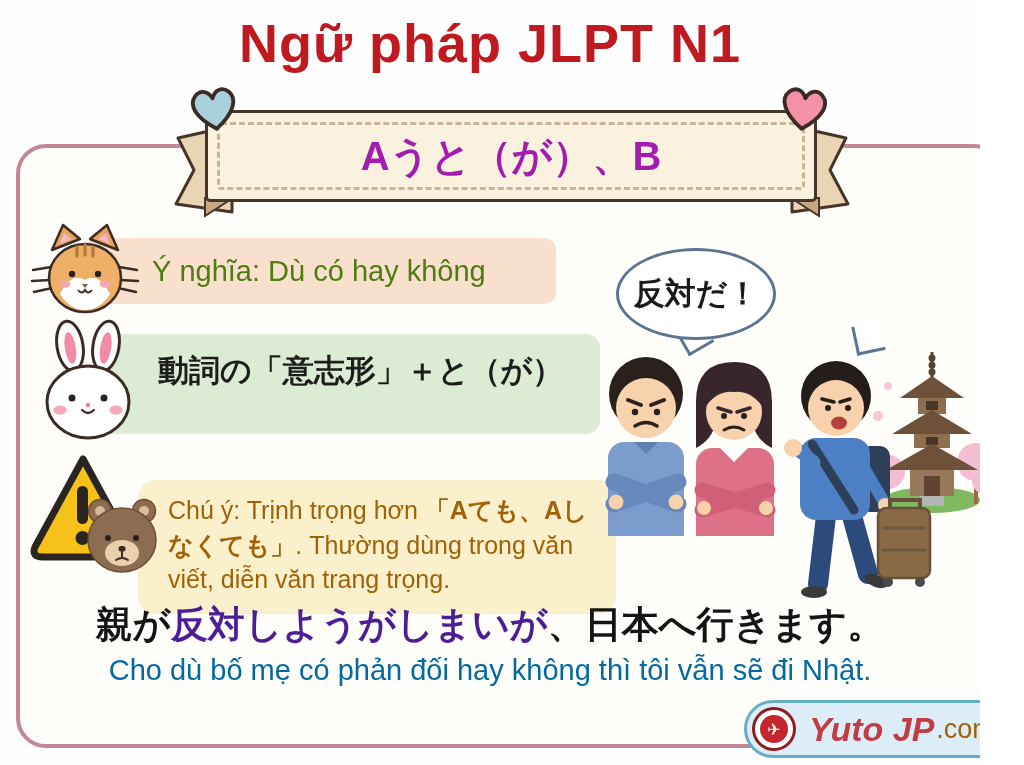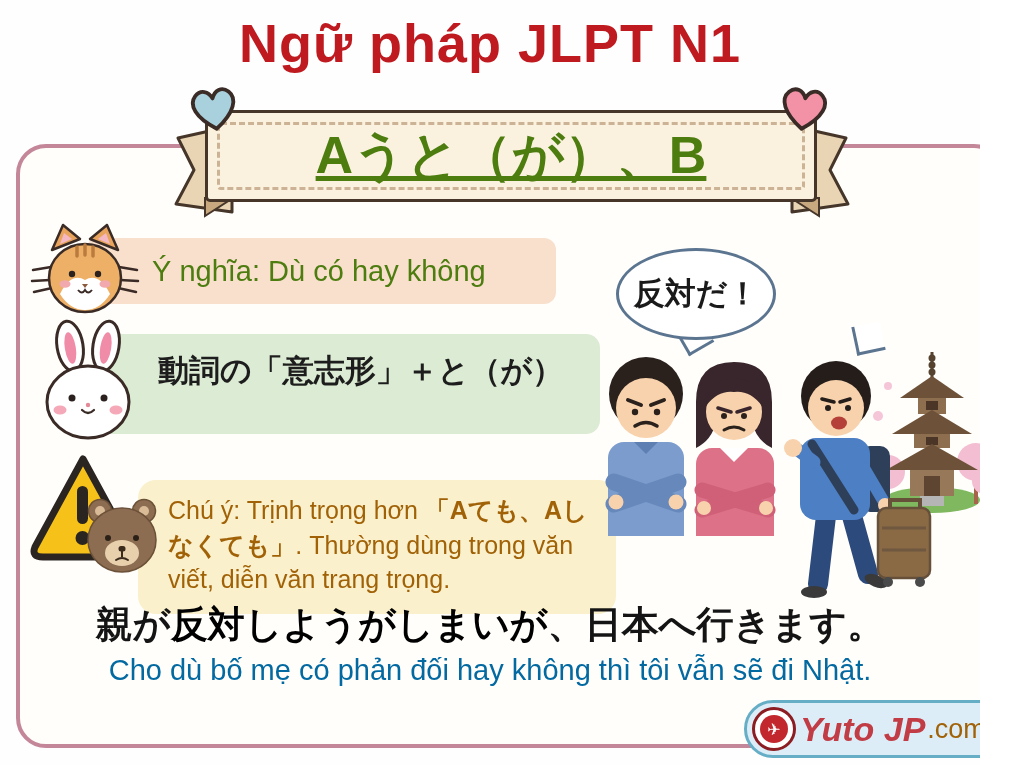--- a/index.html
+++ b/index.html
@@ -12,21 +12,21 @@
   .card{position:absolute;left:16px;top:144px;width:988px;height:604px;box-sizing:border-box;
         border:4px solid #c4879a;border-radius:30px;background:#fffefb;z-index:0;}
 
   
   .fold{position:absolute;z-index:2;}
   .fold-back{position:absolute;z-index:2;}
   .ribbon-main{position:absolute;left:205px;top:110px;width:612px;height:92px;box-sizing:border-box;
         background:#faf2df;border:3px solid #46362a;border-radius:5px;z-index:3;
         display:flex;align-items:center;justify-content:center;}
   .ribbon-main::before{content:"";position:absolute;inset:9px;border:3px dashed #cdb395;border-radius:4px;}
-  .ribbon-text{font-size:52px;font-weight:bold;color:#4d7c0f;position:relative;text-decoration:underline;}
+  .ribbon-text{font-size:40px;font-weight:bold;color:#a21caf;position:relative;}
   .heart{position:absolute;z-index:4;}
 
   
   .meaning-bar{position:absolute;left:86px;top:238px;width:470px;height:66px;box-sizing:border-box;
         background:#f8e0cd;border-radius:12px;display:flex;align-items:center;
         padding-left:66px;font-size:29px;color:#4d7c0f;z-index:1;}
   .formula-bar{position:absolute;left:98px;top:334px;width:502px;height:100px;box-sizing:border-box;
         background:#dcebd3;border-radius:14px;padding:11px 0 0 60px;color:#1d1d1d;z-index:1;}
   .formula-label{font-size:28px;}
   .formula-value{font-size:31px;font-weight:bold;margin-top:5px;}
@@ -46,33 +46,33 @@
   .tail1{left:680px;top:322px;border-right:3.5px solid #5b7590;border-bottom:3.5px solid #5b7590;
         transform:rotate(60deg);}
   .tail2{left:854px;top:324px;border-left:3.5px solid #5b7590;border-bottom:3.5px solid #5b7590;
         transform:rotate(-12deg);}
 
   .scene{position:absolute;left:588px;top:350px;z-index:1;}
 
   
   .example{position:absolute;top:600px;left:0;width:100%;text-align:center;
         font-size:37px;font-weight:bold;color:#141414;z-index:2;}
-  .example .hl{color:#000000;}
+  .example .hl{color:#4c1d95;}
   .translation{position:absolute;top:654px;left:0;width:100%;text-align:center;
         font-size:29px;color:#0369a1;z-index:2;}
 
   
   .logo{position:absolute;left:744px;top:700px;width:270px;height:58px;box-sizing:border-box;
         background:#ddedf8;border:3px solid #66aec6;border-radius:30px;z-index:5;
         display:flex;align-items:center;padding-left:5px;}
   .logo-badge{width:44px;height:44px;border-radius:50%;background:#fff;border:3px solid #8c1d22;
         box-sizing:border-box;display:flex;align-items:center;justify-content:center;flex:0 0 auto;}
   .logo-badge-core{width:28px;height:28px;border-radius:50%;background:#c3272e;color:#fff;
         display:flex;align-items:center;justify-content:center;font-size:16px;}
-  .logo-brand{font-size:34px;font-weight:bold;font-style:italic;color:#c13c44;margin-left:4px;}
+  .logo-brand{font-size:34px;font-weight:bold;font-style:italic;color:#c13c44;margin-left:13px;}
   .logo-domain{font-size:27px;font-weight:normal;color:#a16207;margin-left:2px;}
 </style>
 </head>
 <body>
 
 <div class="stage">
 
   <div class="title">Ngữ pháp JLPT N1</div>
 
   <div class="card"></div>

